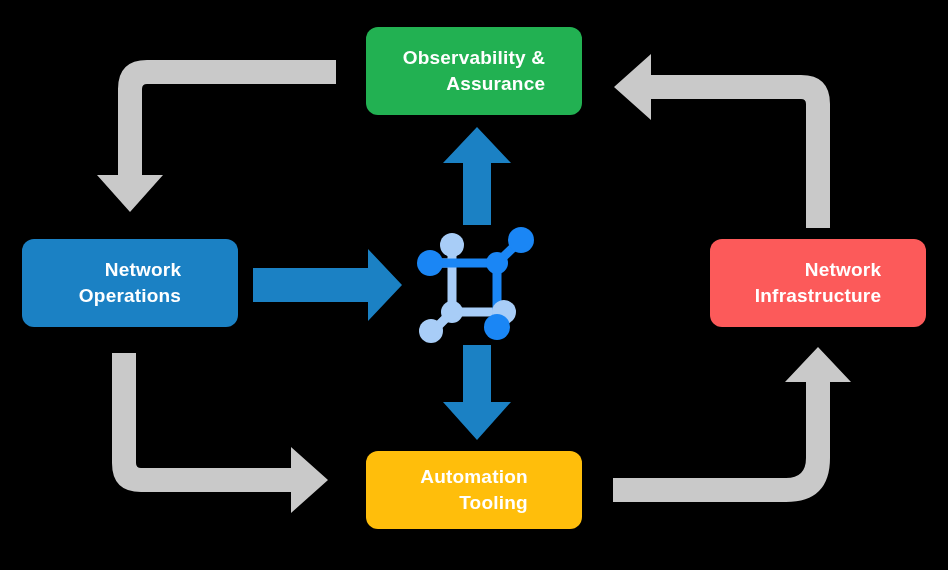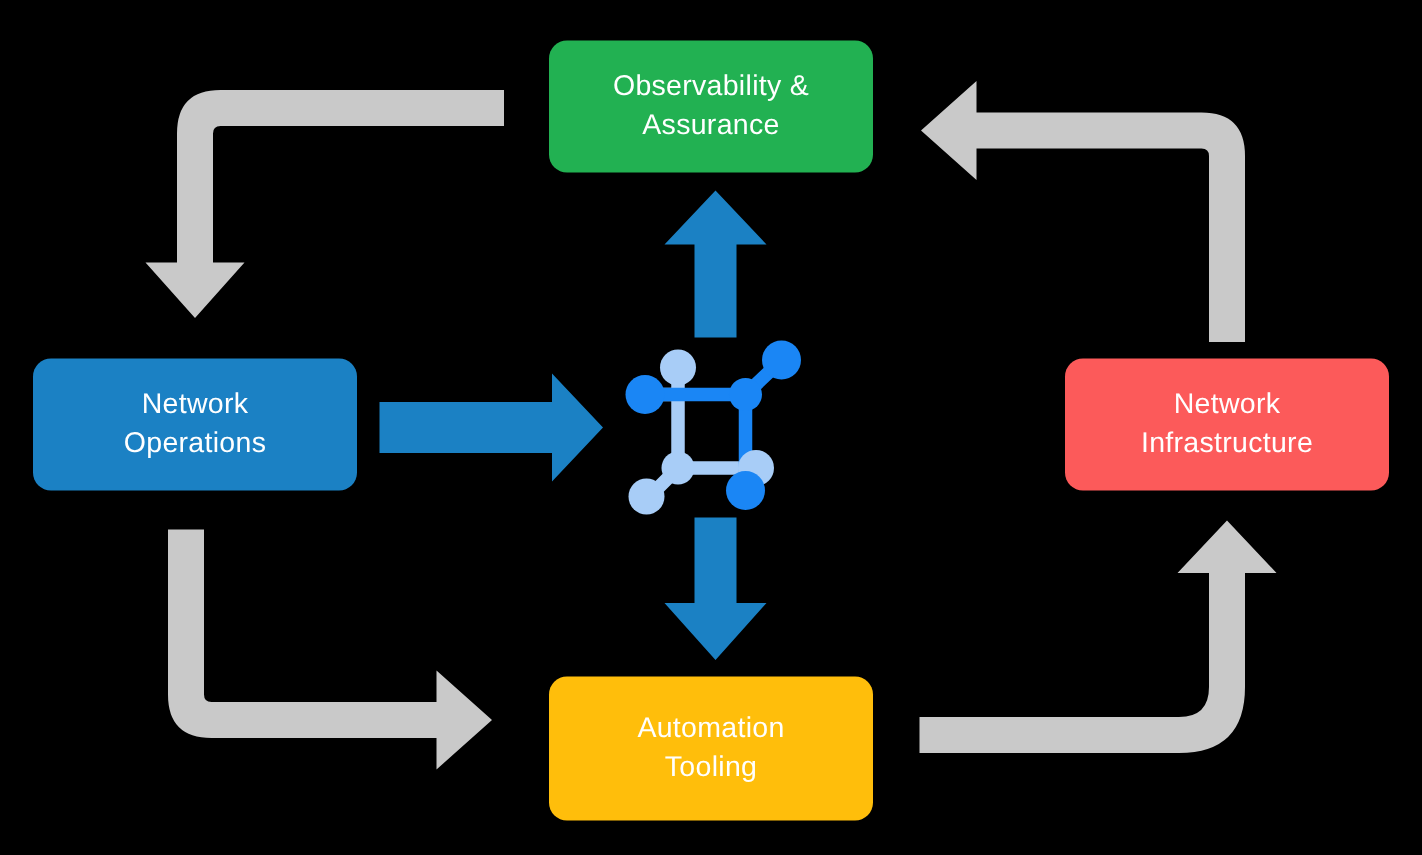--- a/index.html
+++ b/index.html
@@ -17,44 +17,44 @@
     height: 570px;
     background: #000000;
     overflow: hidden;
   }
   .node-box {
     position: absolute;
     border-radius: 12px;
     display: flex;
     align-items: center;
     justify-content: center;
-    text-align: center;
+    text-align: right;
     color: #ffffff;
     font-size: 19px;
     line-height: 1.35;
-    font-weight: 400;
+    font-weight: 700;
     letter-spacing: 0.2px;
     box-sizing: border-box;
     padding: 6px 10px;
     white-space: pre-line;
   }
   #box-observability {
     left: 366px; top: 27px; width: 216px; height: 88px;
     background: #22b152;
   }
   #box-network-operations {
     left: 22px; top: 239px; width: 216px; height: 88px;
     background: #1b81c4;
   }
   #box-network-infrastructure {
     left: 710px; top: 239px; width: 216px; height: 88px;
     background: #fc5a5a;
   }
   #box-automation-tooling {
-    left: 366px; top: 451px; width: 216px; height: 96px;
+    left: 366px; top: 451px; width: 216px; height: 78px;
     background: #ffbe0b;
   }
   .svg-layer {
     position: absolute;
     left: 0; top: 0;
     width: 948px;
     height: 570px;
   }
   .center-icon {
     position: absolute;

